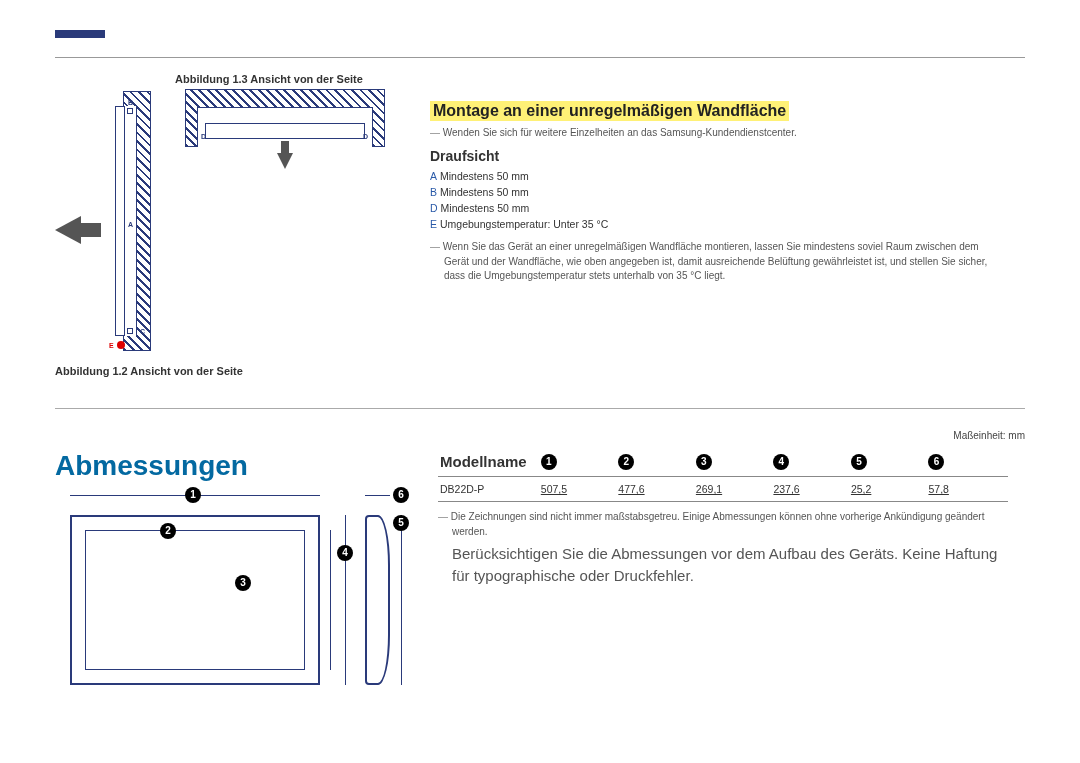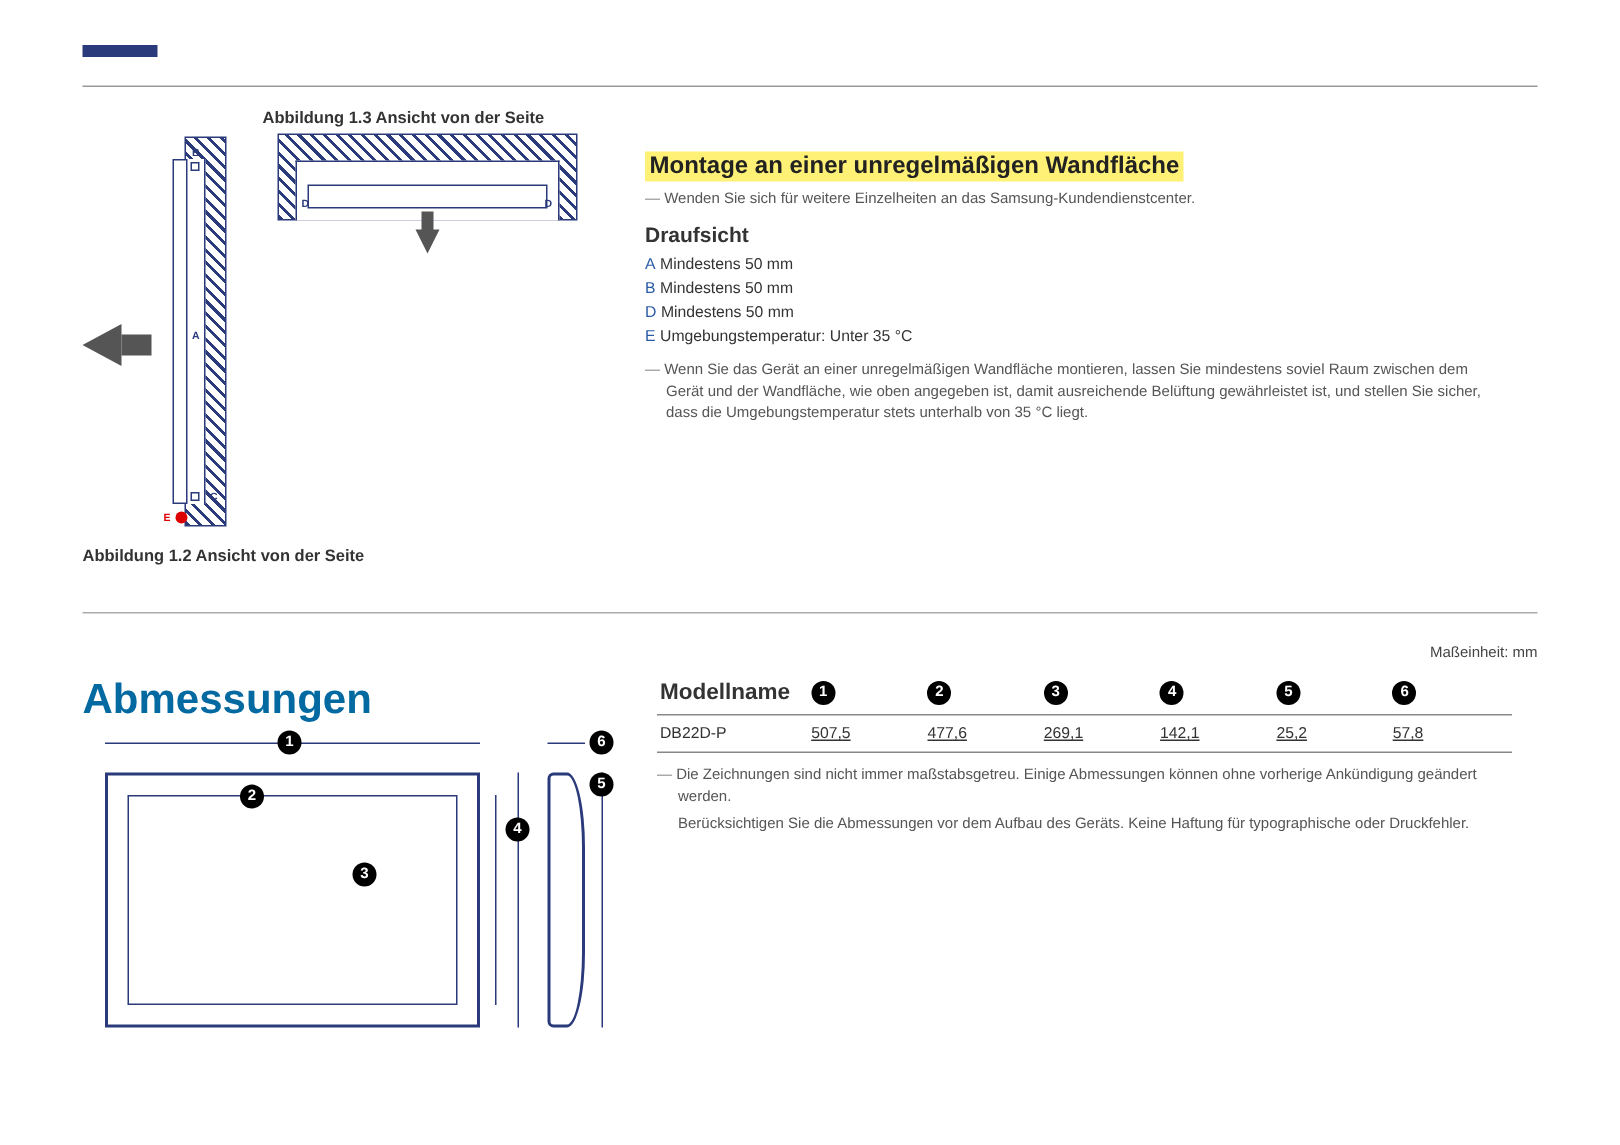--- a/index.html
+++ b/index.html
@@ -164,21 +164,21 @@
     position:absolute; left:438px; top:447px; width:570px;
   }
   .dim-table .row { display:flex; border-bottom:1px solid #888; padding:6px 2px; align-items:center; }
   .dim-table .hd { font-weight:bold; font-size:14px; }
   .dim-table .cell { flex:1; font-size:10.5px; }
   .dim-table .cell.name { flex:1.3; font-weight:bold; font-size:15px; }
   .dim-table .cell.val { flex:1;text-decoration:underline; }
   .dim-table .cell.modelcol { flex:1.3; }
   .table-note { font-size:10px; color:#555; margin-top:8px; line-height:1.45; padding-left:14px; text-indent:-14px; }
   .table-note::before { content:"― "; color:#888; }
-  .table-note2 { font-size:10px; color:#555; margin-top:4px; line-height:1.45; padding-left:14px; }
+  .table-note2 { font-size:15px; color:#555; margin-top:4px; line-height:1.45; padding-left:14px; }
 </style>
 </head>
 <body>
 
 <div class="top-bar"></div>
 <div class="top-rule"></div>
 
 <div class="left-col">
   <div class="fig13-label">Abbildung 1.3 Ansicht von der Seite</div>
 
@@ -255,19 +255,19 @@
     <div class="cell"><span class="circ">3</span></div>
     <div class="cell"><span class="circ">4</span></div>
     <div class="cell"><span class="circ">5</span></div>
     <div class="cell"><span class="circ">6</span></div>
   </div>
   <div class="row">
     <div class="cell modelcol">DB22D-P</div>
     <div class="cell val">507,5</div>
     <div class="cell val">477,6</div>
     <div class="cell val">269,1</div>
-    <div class="cell val">142,1</div>
+    <div class="cell val">237,6</div>
     <div class="cell val">25,2</div>
     <div class="cell val">57,8</div>
   </div>
   <div class="table-note">Die Zeichnungen sind nicht immer maßstabsgetreu. Einige Abmessungen können ohne vorherige Ankündigung geändert werden.</div>
   <div class="table-note2">Berücksichtigen Sie die Abmessungen vor dem Aufbau des Geräts. Keine Haftung für typographische oder Druckfehler.</div>
 </div>
 
 </body></html>

